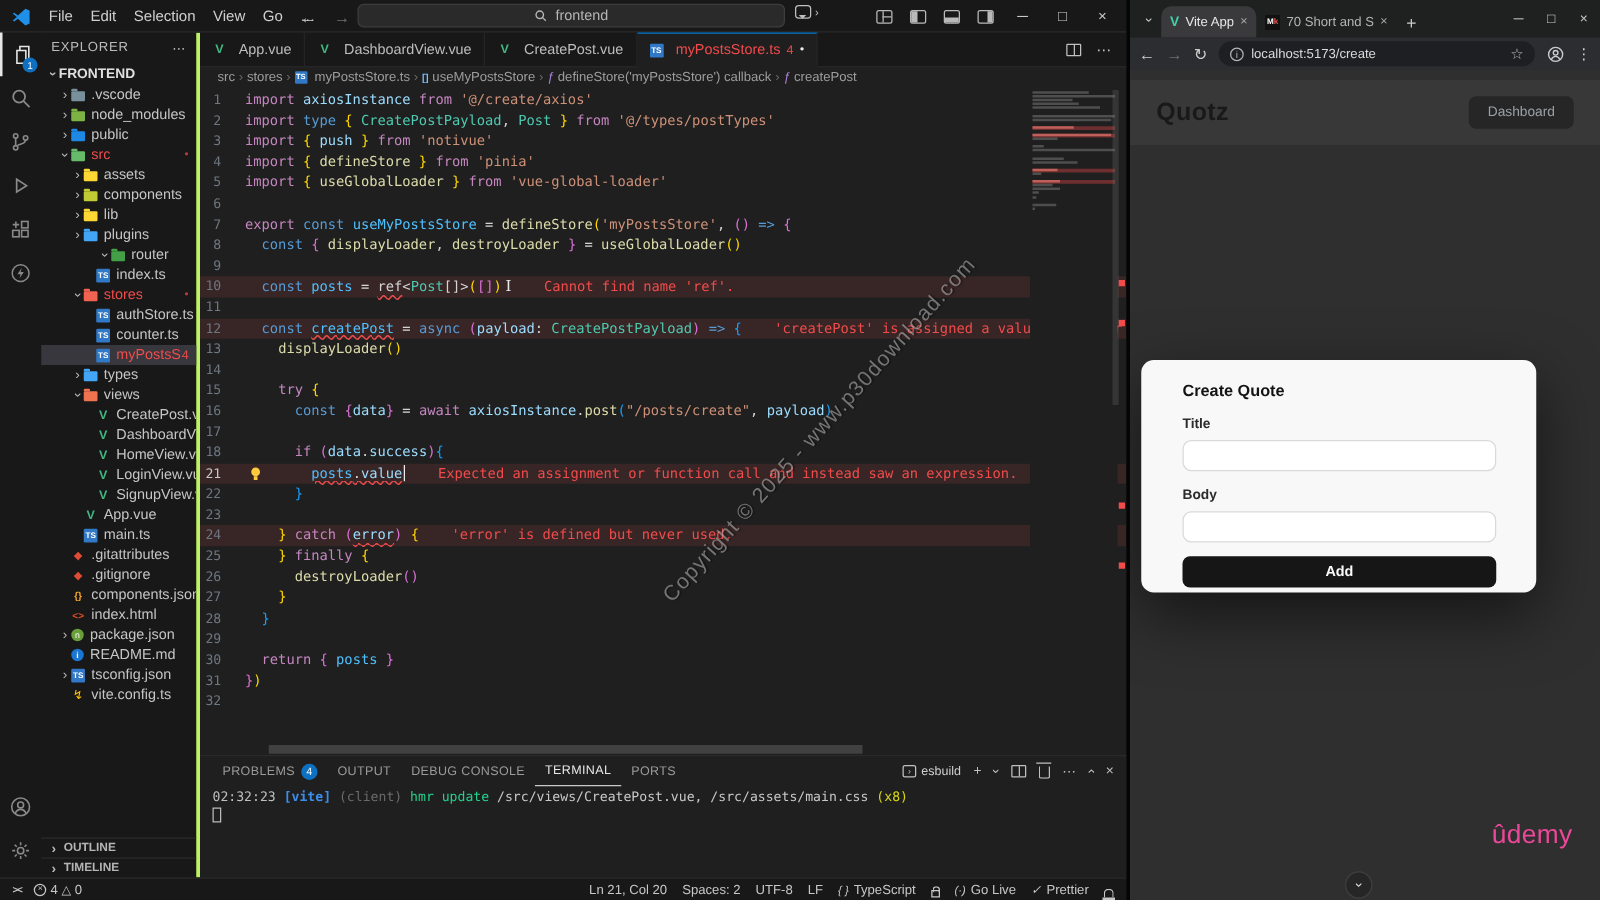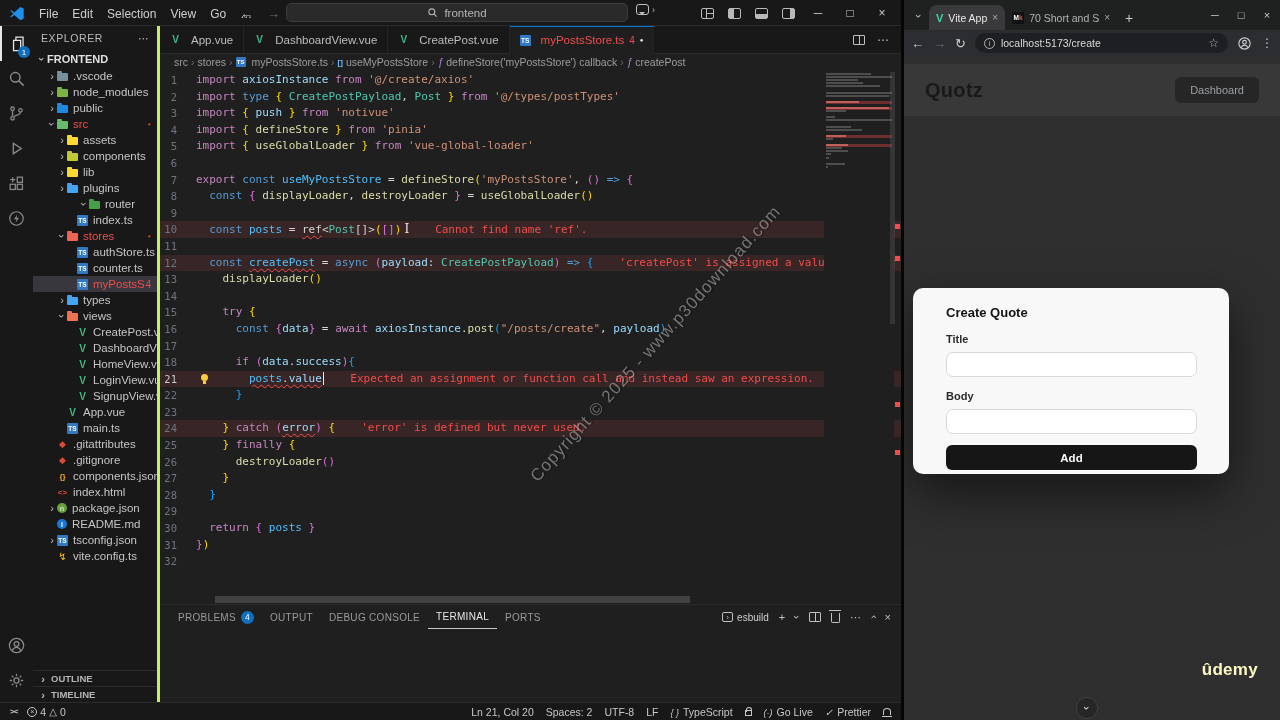--- a/index.html
+++ b/index.html
@@ -108,21 +108,21 @@
   .cv{display:inline-block;transform:rotate(90deg);font-size:11px}
   .cvu{display:inline-block;transform:rotate(-90deg);font-size:11px}
   .term{flex:1;font-family:"DejaVu Sans Mono",monospace;font-size:10.5px;padding:3px 0 0 10px;color:#ccc}
   .t-time{color:#bfbfbf}.t-tag{color:#3b8eea;font-weight:bold}.t-client{color:#6a6a6a}.t-action{color:#23d18b}.t-files{color:#c8c8c8}.t-count{color:#d7d717}
   .term-cursor{width:7px;height:12px;border:1px solid #bbb;margin-top:2px}
   
   .statusbar{height:18px;background:#181818;border-top:1px solid #2a2a2a;display:flex;align-items:center;font-size:10.5px;color:#c7c7c7;padding:0 10px;gap:10px;flex:none}
   .remoteic{font-size:8px;font-weight:bold;letter-spacing:-1px}
   .sb-group{display:flex;align-items:center;gap:3px}
   .ic-errc{width:10px;height:10px;border:1px solid #c7c7c7;border-radius:50%;font-size:7px;line-height:8px;text-align:center;display:inline-block}
-  .sb-right{margin-left:auto;display:flex;gap:12px;align-items:center}
+  .sb-right{margin-left:auto;display:flex;gap:12px;align-items:flex-end}
   .sb-item{display:flex;align-items:center;gap:4px;white-space:nowrap}
   .ic-braces::before{content:'{ }';font-size:9px}
   .ic-golive::before{content:'(·)';font-size:9px}
   .ic-check::before{content:'✓';font-size:10px}
   .ic-lock{width:7px;height:6px;border:1px solid #c7c7c7;position:relative;display:inline-block;margin-top:3px}
   .ic-lock::before{content:'';position:absolute;top:-4px;left:0.5px;width:4px;height:4px;border:1px solid #c7c7c7;border-bottom:none;border-radius:3px 3px 0 0}
   .ic-bell{width:8px;height:7px;border:1.2px solid #c7c7c7;border-bottom:none;border-radius:50% 50% 0 0;position:relative;display:inline-block}
   .ic-bell::after{content:'';position:absolute;bottom:-2px;left:-2px;width:10px;height:1.2px;background:#c7c7c7}
   
   .browser{width:376px;margin-left:3px;height:720px;display:flex;flex-direction:column;background:#1f2020;flex:none}
@@ -147,21 +147,21 @@
   .bmenu{color:#cdcdcd;font-size:12px}
   .bpage{flex:1;background:#2f2f2f;position:relative;overflow:hidden}
   .bheader{height:52px;background:#383838;display:flex;align-items:center;padding:0 21px;margin-top:8px}
   .brand{font-size:20px;font-weight:bold;color:#191919;letter-spacing:.3px}
   .dashbtn{margin-left:auto;background:#262626;color:#9aa0a6;border:none;border-radius:6px;font-size:11px;padding:7px 15px;font-family:inherit}
   .modal{position:absolute;left:9px;top:232px;width:316px;height:186px;background:#f8f8f8;border-radius:10px;box-shadow:0 18px 50px rgba(0,0,0,.55);padding:17px 32px 0 33px}
   .m-title{font-size:13px;font-weight:bold;color:#131313}
   .m-label{font-size:11px;font-weight:bold;color:#2b2b2b;margin-top:13px}
   .m-input{display:block;width:100%;height:25px;border:1px solid #d9d9d9;border-radius:7px;background:#fff;margin-top:7px;outline:none;font-family:inherit;font-size:11px;padding:0 8px}
   .m-btn{display:block;width:100%;height:25px;background:#161616;color:#fafafa;border:none;border-radius:6px;font-weight:bold;font-size:11.5px;margin-top:11px;font-family:inherit}
-  .udemy{position:absolute;right:22px;bottom:40px;font-size:17px;font-weight:bold;color:#fef9c3;letter-spacing:.3px}
+  .udemy{position:absolute;right:22px;bottom:40px;font-size:21px;font-weight:normal;color:#ec4899;letter-spacing:.3px}
   .pgchev{position:absolute;left:172px;bottom:1px;width:22px;height:22px;border-radius:50%;background:#262626;border:1px solid #3f3f3f;color:#e0e0e0;display:flex;align-items:center;justify-content:center}
   svg{display:block}
 </style>
 </head>
 <body>
 
 <div class="screen">
 
   <div class="vscode">
     <div class="titlebar">
@@ -749,20 +749,24 @@
                 <span>esbuild</span>
               </span>
               <span>+</span>
               <span class="cv">›</span>
               <span class="splitic"></span>
               <span class="trashic"></span>
               <span>⋯</span>
               <span class="cvu">›</span>
               <span>×</span>
             </div>
+          </div>
+          <div class="term">
+            <div><span class="t-time">02:32:23</span> <span class="t-tag">[vite]</span> <span class="t-client">(client)</span> <span class="t-action">hmr update</span><span class="t-files"> /src/views/CreatePost.vue, /src/assets/main.css </span><span class="t-count">(x8)</span></div>
+            <div class="term-cursor"></div>
           </div>
         </div>
       </div>
     </div>
 
     <div class="statusbar">
       <span class="remoteic">&gt;&lt;</span>
       <span class="sb-group">
         <span class="ic-errc">×</span>
         <span>4</span>

